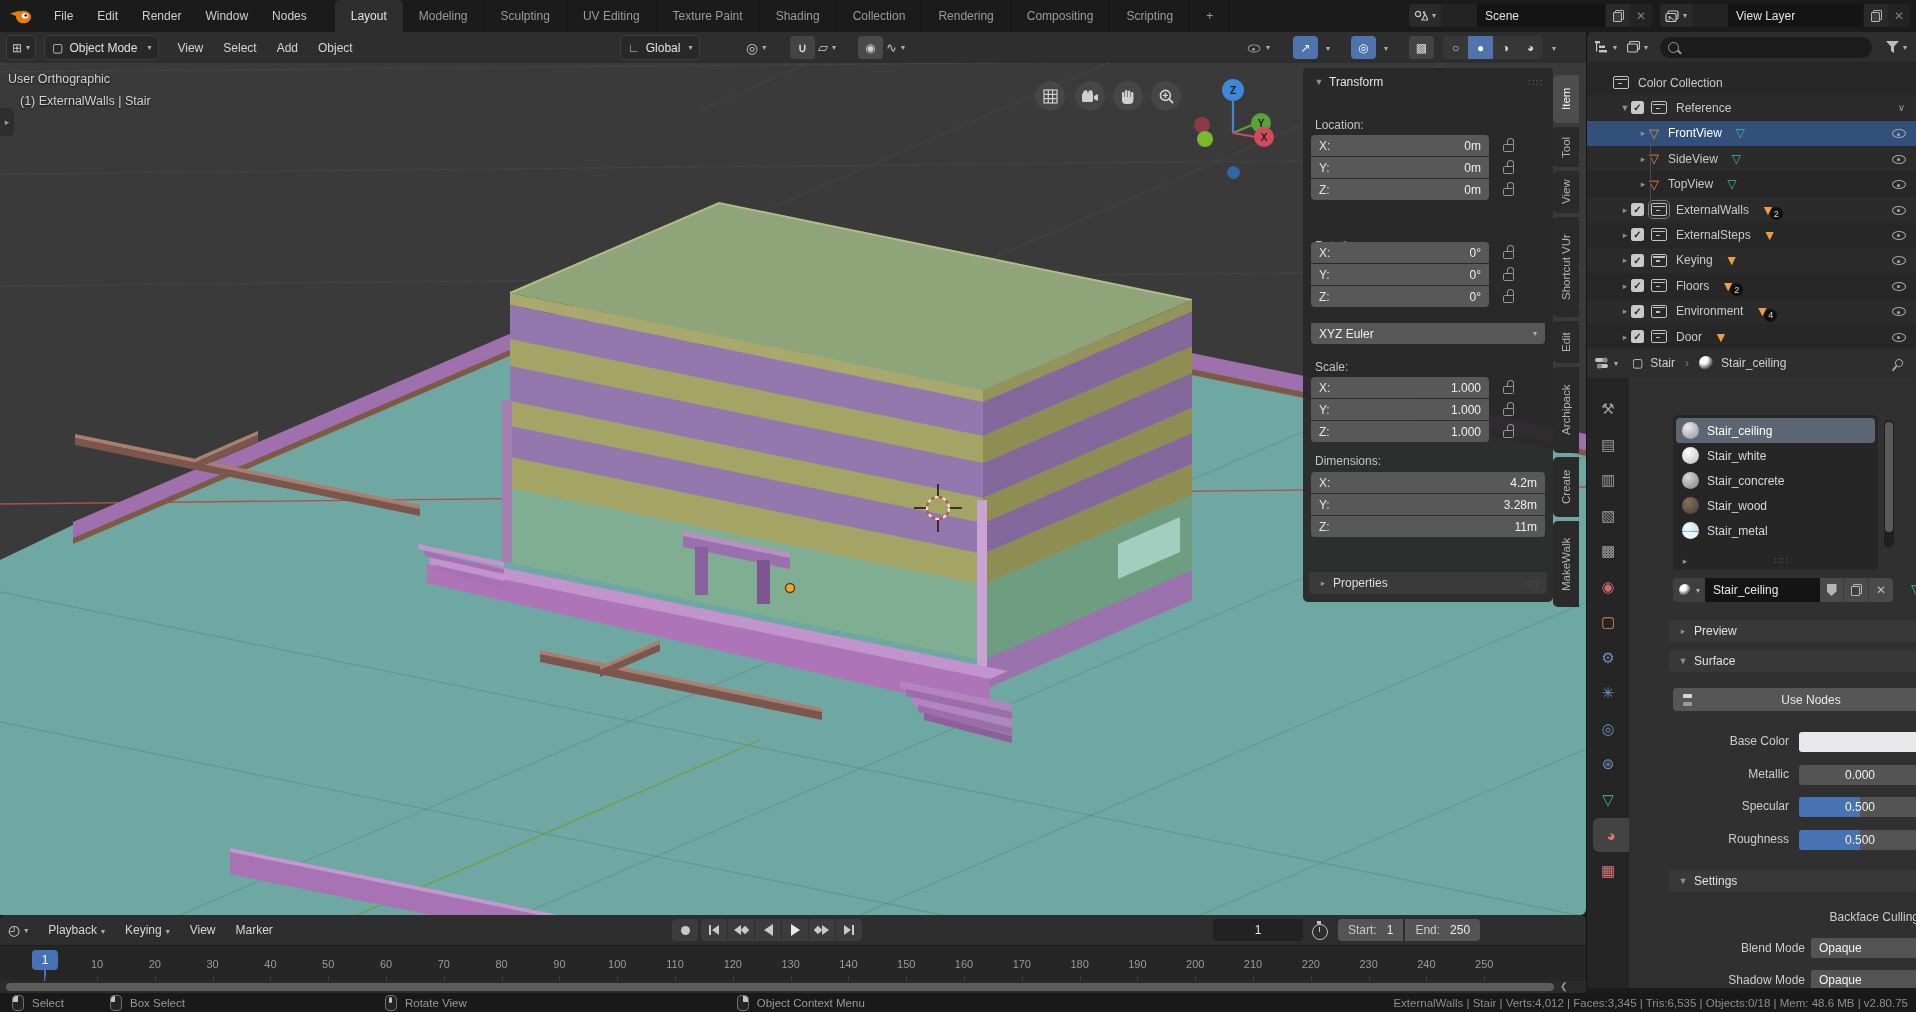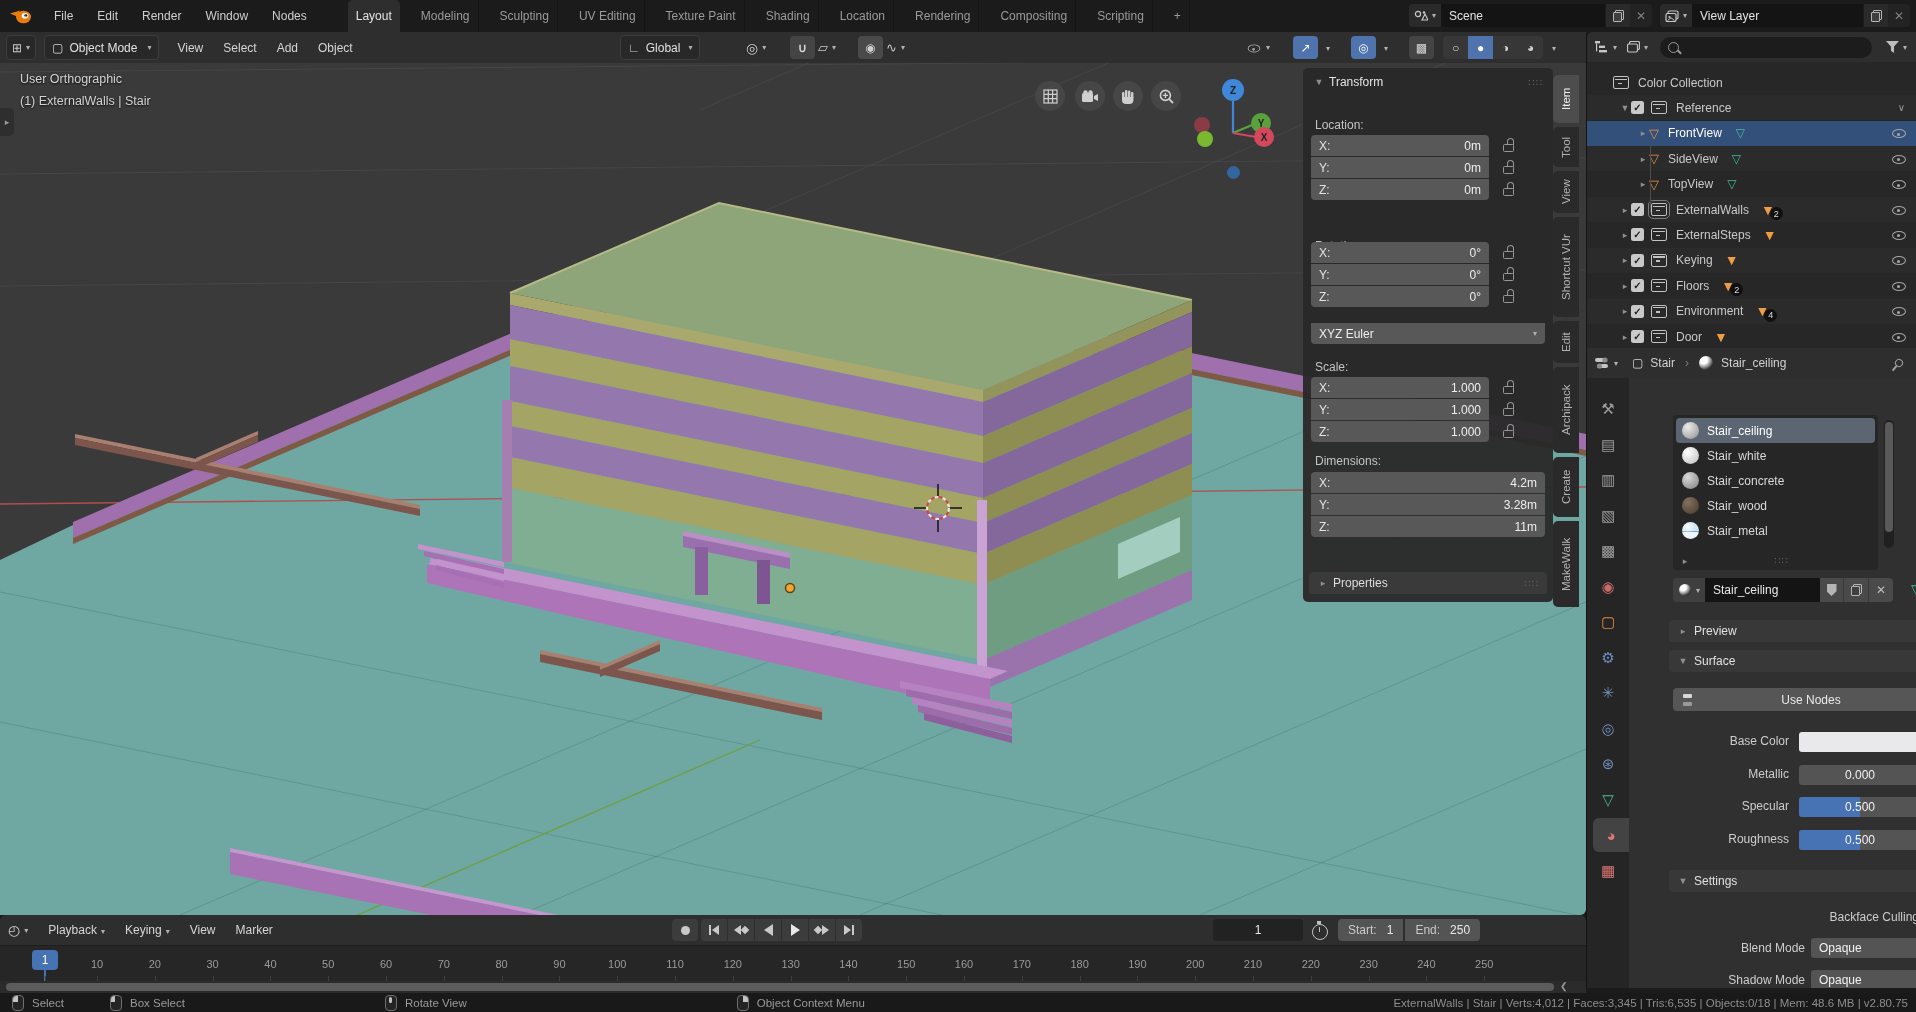--- a/index.html
+++ b/index.html
@@ -8,25 +8,25 @@
        -webkit-font-smoothing:antialiased;user-select:none;}
   .abs{position:absolute;}
   .row{display:flex;align-items:center;}
   .grow{flex:1;}
   .caret{font-size:8px;color:#b0b0b0;margin-left:4px;}
   .grip{color:#5f5f5f;font-size:10px;letter-spacing:1px;}
 
   
   #topbar{left:0;top:0;width:1916px;height:32px;background:#1b1b1b;display:flex;align-items:stretch;}
   .tb-menu{padding:0 12px;display:flex;align-items:center;color:#cfcfcf;cursor:default;}
-  .ws-tab{padding:0 8px;display:flex;align-items:center;color:#9b9b9b;background:#1b1b1b;border-right:1px solid #141414;margin-left:13px;}
+  .ws-tab{padding:0 16px;display:flex;align-items:center;color:#9b9b9b;background:#1b1b1b;border-right:1px solid #141414;}
   .ws-tab.active{background:#2e2e2e;color:#e4e4e4;border-radius:5px 5px 0 0;border-right:none;}
   .idsel{height:23px;margin-top:4px;display:flex;align-items:center;border-radius:4px;overflow:hidden;background:#232323;}
   .idsel .icobtn{width:32px;height:100%;display:flex;align-items:center;justify-content:center;background:#2a2a2a;}
-  .idsel .namef{height:100%;display:flex;align-items:center;padding:0 8px;background:#141414;color:#e2e2e2;}
+  .idsel .namef{height:100%;display:flex;align-items:center;padding:0 8px;background:#141414;color:#e2e2e2;margin-left:36px;}
   .idsel .sq{width:24px;height:100%;display:flex;align-items:center;justify-content:center;background:#2a2a2a;border-left:1px solid #1b1b1b;}
   .idsel .xbt{width:22px;height:100%;display:flex;align-items:center;justify-content:center;color:#808080;background:#232323;}
 
   
   .hdr{background:#2e2e2e;display:flex;align-items:center;}
 
   
   #vp{left:0;top:32px;width:1586px;height:883px;background:#3a3a3b;overflow:hidden;border-radius:0 0 6px 0;}
   #vph{left:0;top:0;width:1586px;height:31px;}
   .vh-item{padding:0 10px;color:#d6d6d6;}
@@ -158,21 +158,21 @@
         <div class="tb-menu">Nodes</div>
       </div>
     <div id="ws-tabs" style="display:flex;align-items:stretch;margin-left:16px;">
 
     <div class="ws-tab active">Layout</div>
         <div class="ws-tab">Modeling</div>
         <div class="ws-tab">Sculpting</div>
         <div class="ws-tab">UV Editing</div>
         <div class="ws-tab">Texture Paint</div>
         <div class="ws-tab">Shading</div>
-        <div class="ws-tab">Location</div>
+        <div class="ws-tab">Collection</div>
         <div class="ws-tab">Rendering</div>
         <div class="ws-tab">Compositing</div>
         <div class="ws-tab">Scripting</div>
         <div class="ws-tab">+</div>
       </div>
     <div class="grow"></div>
     <div class="idsel" style="width:243px;margin-right:8px;">
       <span class="icobtn">
         <svg width="14" height="12" viewBox="0 0 14 12">
             <circle cx="4" cy="4" r="2.6" fill="none" stroke="#c9c9c9" stroke-width="1.2"></circle>
@@ -361,21 +361,21 @@
       <div class="tglb gray" style="position:absolute;left:1409px;">▩</div>
       <div class="shadegrp" style="position:absolute;left:1443px;">
         <div class="tglb">○</div>
         <div class="tglb blue" style="color:#fff;">●</div>
         <div class="tglb">◑</div>
         <div class="tglb">◕</div>
       </div>
       <span class="caret abs" style="left:1548px;top:12px;">▾</span>
     </div>
 
-    <div class="abs ovtext" style="left:20px;top:40px;">User Orthographic</div>
+    <div class="abs ovtext" style="left:8px;top:40px;">User Orthographic</div>
     <div class="abs ovtext" style="left:20px;top:62px;">(1) ExternalWalls | Stair</div>
 
     <div class="abs" style="left:0;top:76px;width:14px;height:28px;background:#2e2e2e;border-radius:0 5px 5px 0;display:flex;align-items:center;justify-content:center;color:#9a9a9a;font-size:9px;">▸</div>
 
     <div class="abs navbtn" style="left:1035px;top:49px;">
       <svg width="15" height="15" viewBox="0 0 15 15">
           <g stroke="#cfcfcf" stroke-width="1.2">
             <rect x="1" y="1" width="13" height="13" fill="none"></rect>
             <line x1="5.3" y1="1" x2="5.3" y2="14"></line>
             <line x1="9.6" y1="1" x2="9.6" y2="14"></line>

